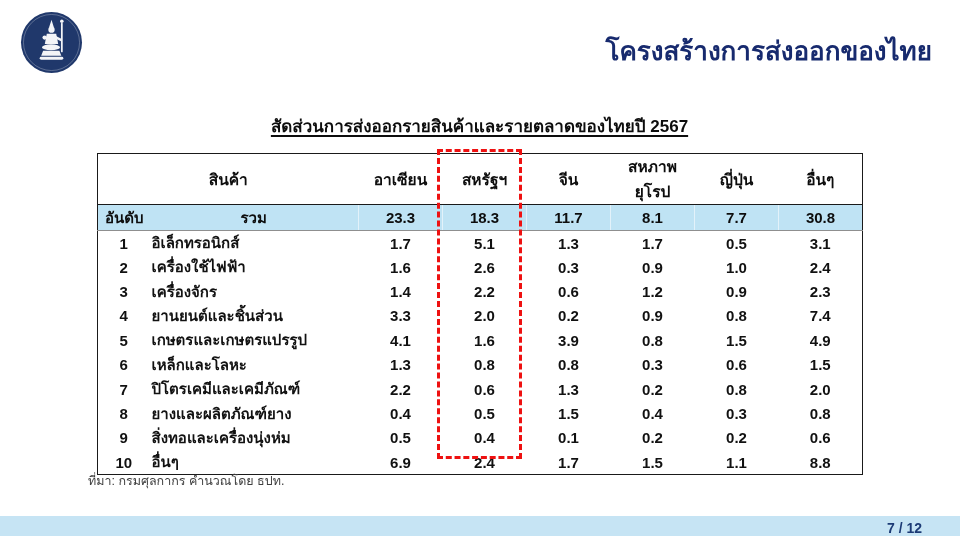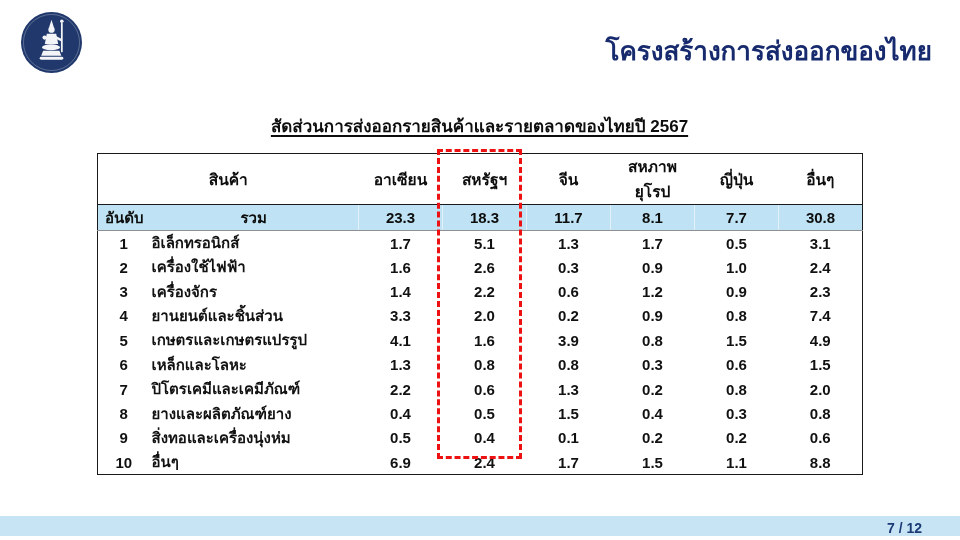--- a/index.html
+++ b/index.html
@@ -266,17 +266,18 @@
     <td class="val">1.7</td>
     <td class="val">1.5</td>
     <td class="val">1.1</td>
     <td class="val">8.8</td>
   </tr>
 </tbody>
     </table>
     <div class="us-highlight"></div>
   </div>
 
+  <div class="source-note">ที่มา: กรมศุลกากร คำนวณโดย ธปท.</div>
   <div class="footer-bar">
     <div class="page-number">7 / 12</div>
   </div>
 
 </div>
 
 </body></html>

